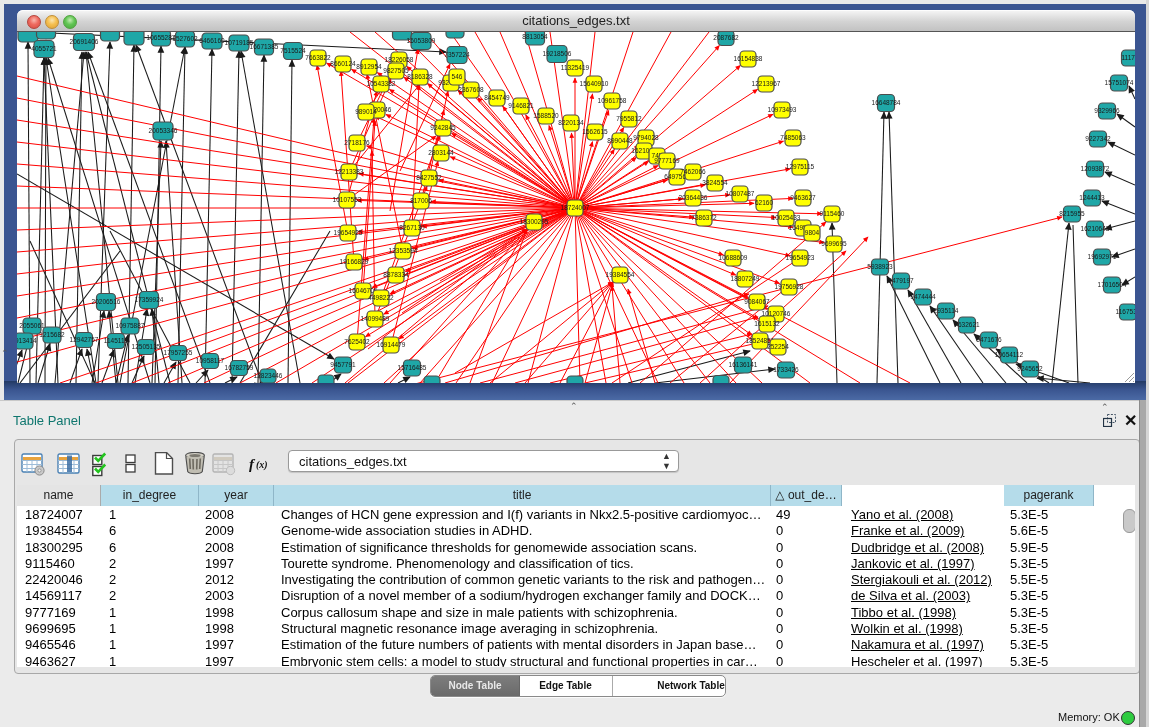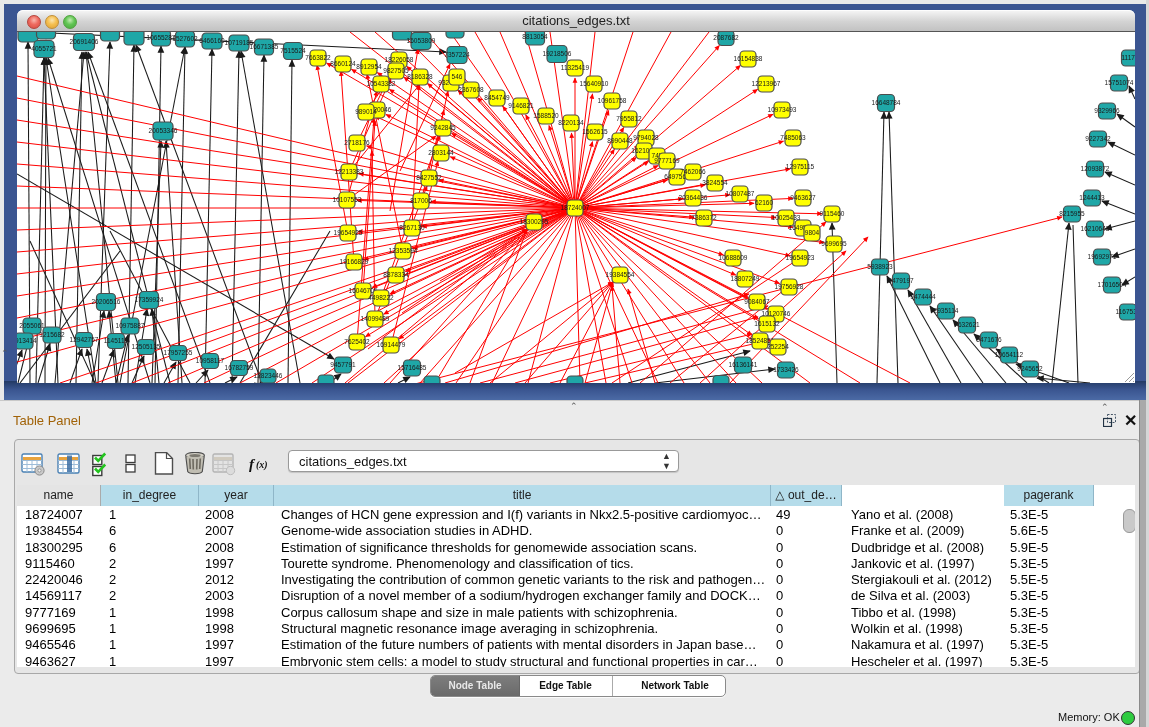--- a/index.html
+++ b/index.html
@@ -14,21 +14,21 @@
   border-radius:6px 6px 0 0;border-bottom:1px solid #555;
   box-shadow:inset 0 1px 0 #fdfdfd;}
 #titlebar .title{position:absolute;left:0;right:0;top:3px;text-align:center;
   font-size:13px;color:#222;}
 .tl{position:absolute;top:5px;width:12px;height:12px;border-radius:50%;}
 #tlr{left:10px;background:radial-gradient(circle at 50% 35%,#f8b8ae 0%,#ee6a5f 45%,#d44b40 100%);border:0.5px solid #b5443c;}
 #tly{left:28px;background:radial-gradient(circle at 50% 35%,#fbe5b0 0%,#f5bf4f 45%,#dd9f33 100%);border:0.5px solid #c08e38;}
 #tlg{left:46px;background:radial-gradient(circle at 50% 35%,#c4ecb2 0%,#61c554 45%,#48a73d 100%);border:0.5px solid #51a23f;}
 #canvas{position:absolute;left:0;top:22px;width:1118px;height:351px;background:#fff;overflow:hidden;}
 #tpanel{position:absolute;left:0;top:400px;width:1149px;height:327px;background:#ebebeb;border-top:1px solid #c8c8c8;box-sizing:border-box;}
-#tpanel .phead{position:absolute;left:13px;top:12px;font-size:13px;color:#a16207;}
+#tpanel .phead{position:absolute;left:13px;top:12px;font-size:13px;color:#0f766e;}
 #ficon{position:absolute;left:1103px;top:13px;width:13px;height:13px;}
 #xicon{position:absolute;left:1124px;top:10px;font-size:16px;font-weight:bold;color:#111;}
 #tcontainer{position:absolute;left:14px;top:38px;width:1124px;height:233px;
   background:#e6e6e6;border:1px solid #a8a8a8;border-radius:4px;}
 .tbicon{position:absolute;top:12px;}
 #combo{position:absolute;left:273px;top:10px;width:391px;height:22px;background:#fff;
   border:1px solid #999;border-radius:4px;font-size:13px;color:#111;line-height:21px;
   padding-left:10px;box-sizing:border-box;box-shadow:0 1px 1px rgba(0,0,0,.15);}
 #combo .arr{position:absolute;right:7px;top:0;font-size:9px;color:#333;line-height:10px;}
 #tablebox{position:absolute;left:2px;top:45px;width:1118px;height:182px;background:#fff;overflow:hidden;}
@@ -43,31 +43,31 @@
 .th .h5{left:825px;width:162px;}
 .th .h6{left:987px;width:90px;}
 #rows{position:absolute;left:0;top:22px;width:1118px;}
 .tr{position:relative;height:16.3px;font-size:13px;color:#000;white-space:nowrap;}
 .tr span{position:absolute;top:0;height:16px;line-height:15px;overflow:hidden;}
 .c0{left:8px;width:80px;}
 .c1{left:92px;width:85px;}
 .c2{left:188px;width:65px;}
 .c3{left:264px;width:488px;}
 .c4{left:759px;width:62px;}
-.c5{left:834px;width:175px;}
+.c5{left:834px;width:175px;text-decoration:underline;}
 .c6{left:993px;width:80px;}
 #sbar{position:absolute;left:1106px;top:24px;width:11px;height:22px;background:#c9c9c9;
   border:1px solid #9a9a9a;border-radius:6px;}
 #tabs{position:absolute;left:430px;top:274px;width:294px;height:20px;border:1px solid #8a8a8a;
   border-radius:5px;background:#fff;font-size:10px;font-weight:bold;box-shadow:0 1px 0 rgba(255,255,255,.8);}
 #tabs span{position:absolute;top:0;height:20px;line-height:20px;text-align:center;color:#111;}
 #tabs .t0{left:0;width:88px;background:linear-gradient(#7d7d7d,#6a6a6a);color:#e8e8e8;
   border-radius:4px 0 0 4px;border-right:1px solid #666;}
 #tabs .t1{left:88px;width:93px;border-right:1px solid #aaa;}
-#tabs .t2{left:181px;width:126px;}
+#tabs .t2{left:197px;width:126px;}
 #mem{position:absolute;left:1058px;top:310px;font-size:11px;color:#111;}
 #memdot{position:absolute;left:1121px;top:310px;width:12px;height:12px;border-radius:50%;
   background:#2ecc40;border:1px solid #333;}
 #rstrip{position:absolute;left:1139px;top:400px;width:7px;height:327px;background:#a9a9a9;border-left:1px solid #8a8a8a;}
 #estrip{position:absolute;left:1146px;top:0;width:3px;height:727px;background:#d6d6d6;}
 .chev{position:absolute;font-size:9px;color:#555;}
 </style></head>
 <body>
 <div id="app">
   <div id="blueframe"></div>
@@ -665,21 +665,21 @@
               <span class="c1">1</span>
               <span class="c2">2008</span>
               <span class="c3">Changes of HCN gene expression and I(f) variants in Nkx2.5-positive cardiomyoc…</span>
               <span class="c4">49</span>
               <span class="c5">Yano et al. (2008)</span>
               <span class="c6">5.3E-5</span>
             </div>
 <div class="tr">
               <span class="c0">19384554</span>
               <span class="c1">6</span>
-              <span class="c2">2007</span>
+              <span class="c2">2009</span>
               <span class="c3">Genome-wide association studies in ADHD.</span>
               <span class="c4">0</span>
               <span class="c5">Franke et al. (2009)</span>
               <span class="c6">5.6E-5</span>
             </div>
 <div class="tr">
               <span class="c0">18300295</span>
               <span class="c1">6</span>
               <span class="c2">2008</span>
               <span class="c3">Estimation of significance thresholds for genomewide association scans.</span>

